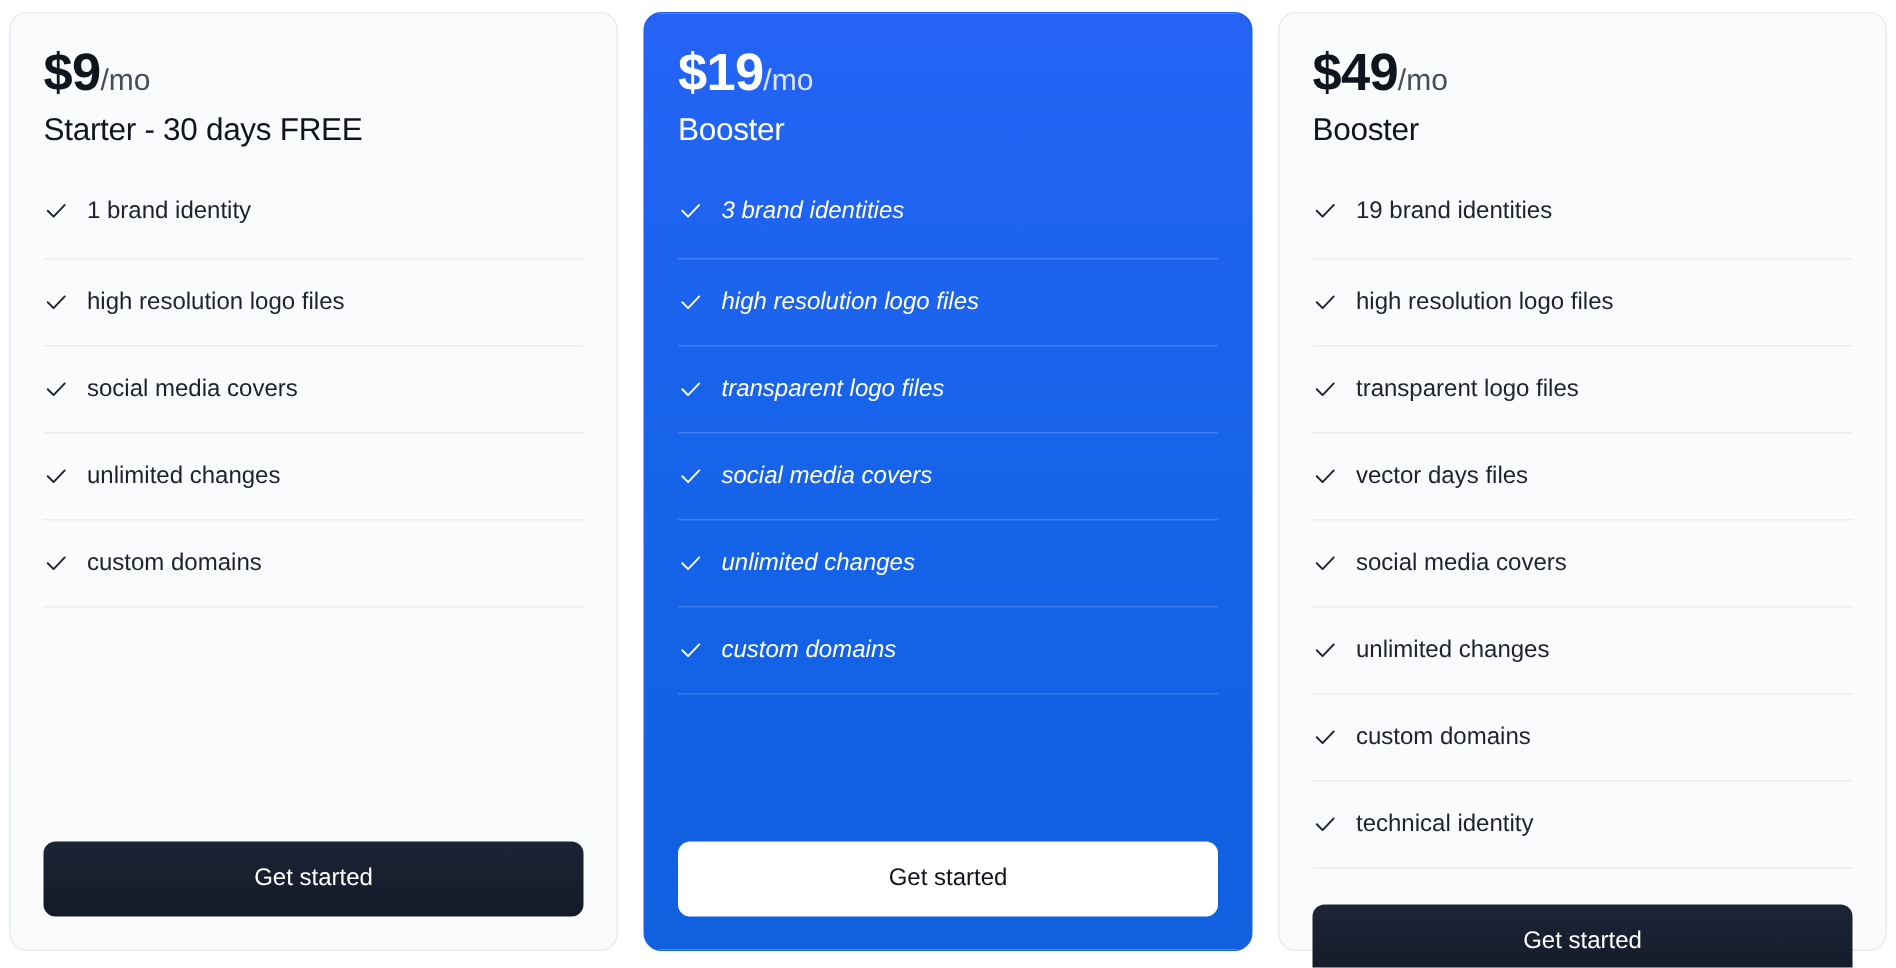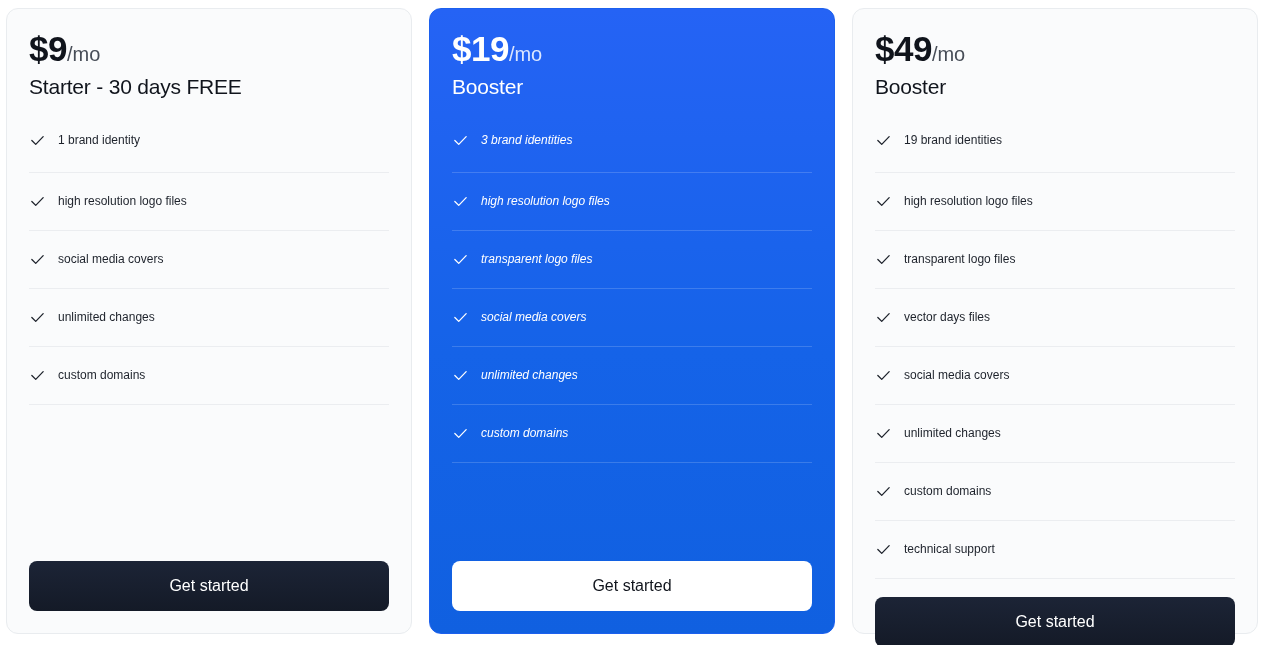--- a/index.html
+++ b/index.html
@@ -99,31 +99,31 @@
   .check-icon {
     flex: 0 0 auto;
     width: 17px;
     height: 17px;
     display: block;
   }
 
   .check-icon svg { display: block; width: 17px; height: 17px; }
 
   .feature-label {
-    font-size: 12px;
+    font-size: 16px;
     color: #1d222b;
     line-height: 1.25;
   }
 
   .featured .feature-label { color: #ffffff; font-style: italic; }
 
   .cta-button {
     display: block;
     width: 100%;
-    margin-top: 18px;
+    margin-top: 24px;
     padding: 16px 18px;
     border: none;
     border-radius: 8px;
     font-family: "Liberation Sans", sans-serif;
     font-size: 16px;
     line-height: 1.1;
     cursor: pointer;
   }
 
   .cta-button.dark {
@@ -310,18 +310,18 @@
             </svg>
           </span>
           <span class="feature-label">custom domains</span>
         </li>
         <li class="feature-row">
           <span class="check-icon">
             <svg viewBox="0 0 24 24" fill="none" stroke="#1d222b" stroke-width="1.8" stroke-linecap="round" stroke-linejoin="round">
               <polyline points="4,12 9.5,17.5 20,6.5"></polyline>
             </svg>
           </span>
-          <span class="feature-label">technical support</span>
+          <span class="feature-label">technical identity</span>
         </li>
       </ul>
       <button class="cta-button dark">Get started</button>
     </div>
   </div>
 
 </body></html>

